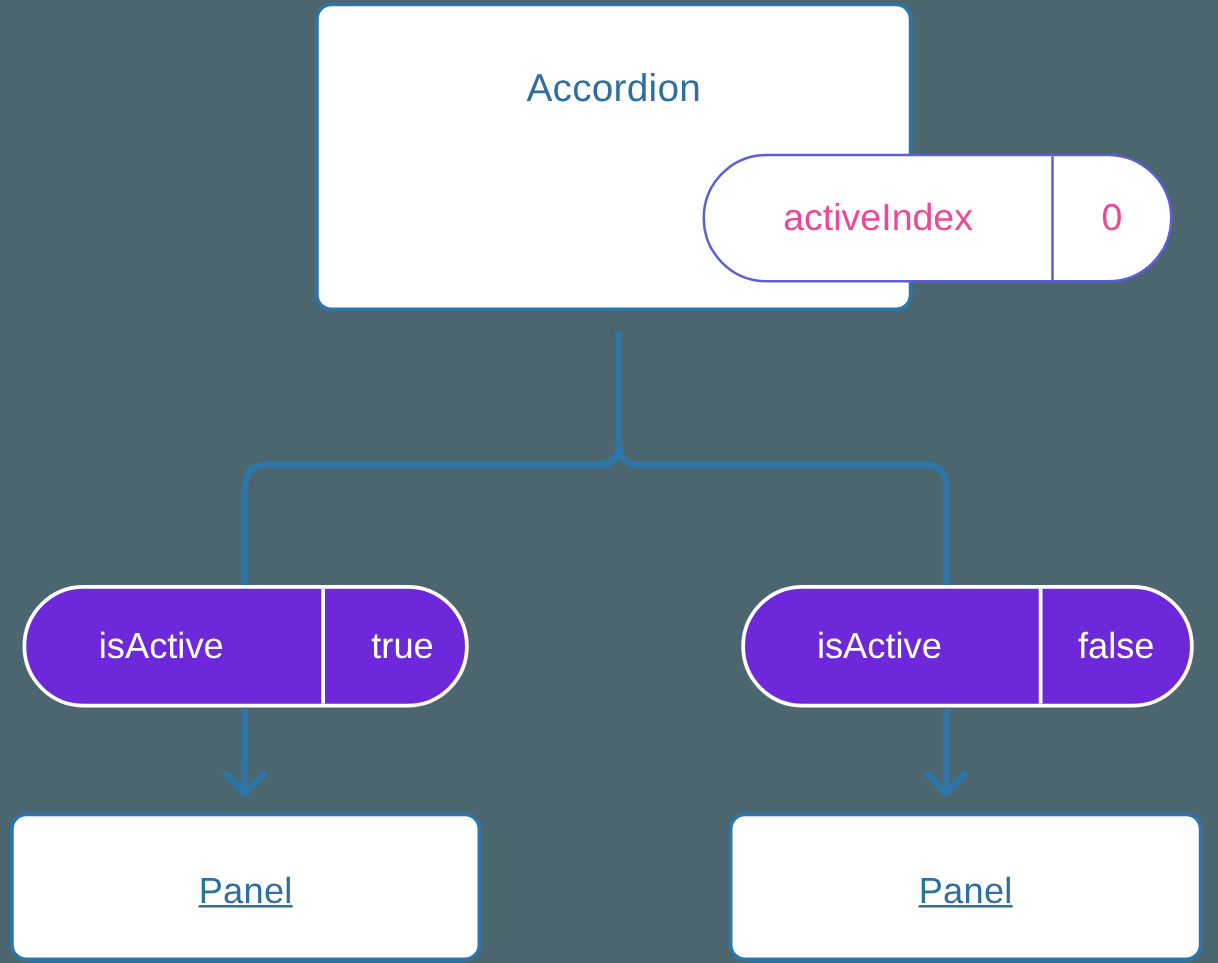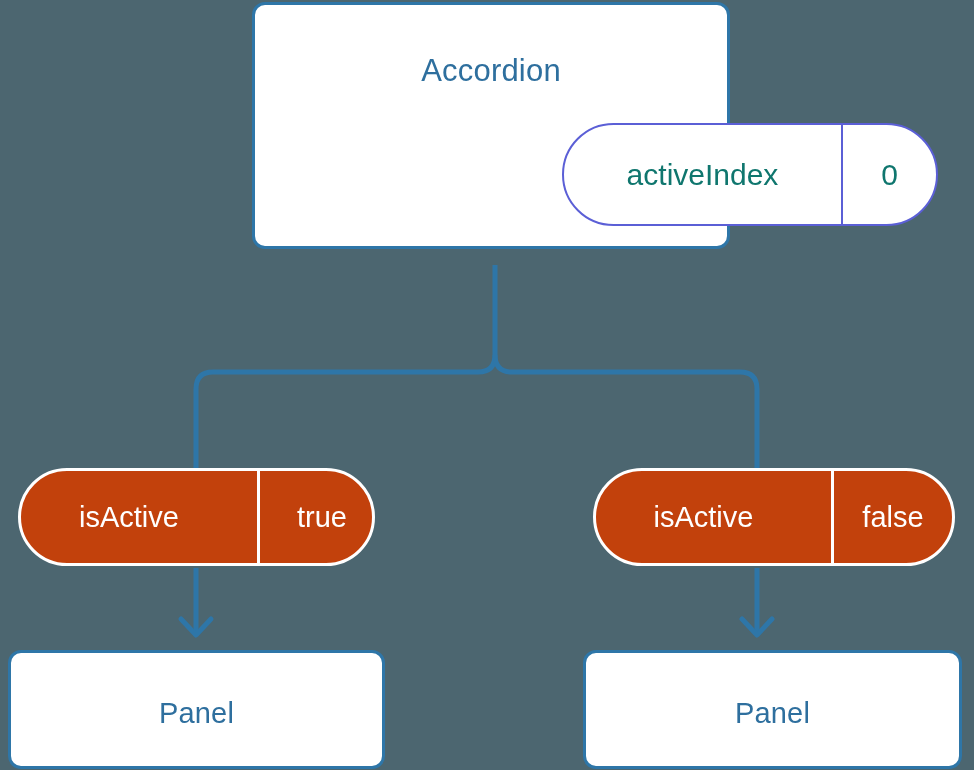--- a/index.html
+++ b/index.html
@@ -69,30 +69,30 @@
     align-items: center;
     justify-content: center;
     box-sizing: border-box;
     white-space: nowrap;
   }
 
   
   .pill.outlined {
     border: 2px solid #5b5fd6;
     background: #ffffff;
-    color: #0f766e;
+    color: #ec4899;
   }
   .pill.outlined .pill-val {
     border-left: 2px solid #5b5fd6;
   }
 
   
   .pill.filled {
     border: 3px solid #ffffff;
-    background: #c2410c;
+    background: #6d28d9;
     color: #ffffff;
     gap: 20px;
   }
   .pill.filled .pill-val {
     border-left: 3px solid #ffffff;
   }
 
   #pill-active-index {
     left: 307px;
     top: 118px;
@@ -138,20 +138,21 @@
   }
   .panel-title {
     position: absolute;
     left: 0;
     top: 44px;
     width: 100%;
     text-align: center;
     font-size: 29px;
     color: #2e6f9e;
     letter-spacing: .2px;
+    text-decoration: underline;
   }
 </style>
 </head>
 <body>
 
 <div id="stage">
 
   <svg id="connectors" viewBox="0 0 974 770" width="974" height="770" aria-hidden="true">
 
     <path d="M 495 265 L 495 355" fill="none" stroke="#2e76a8" stroke-width="5" stroke-linecap="butt"></path>

